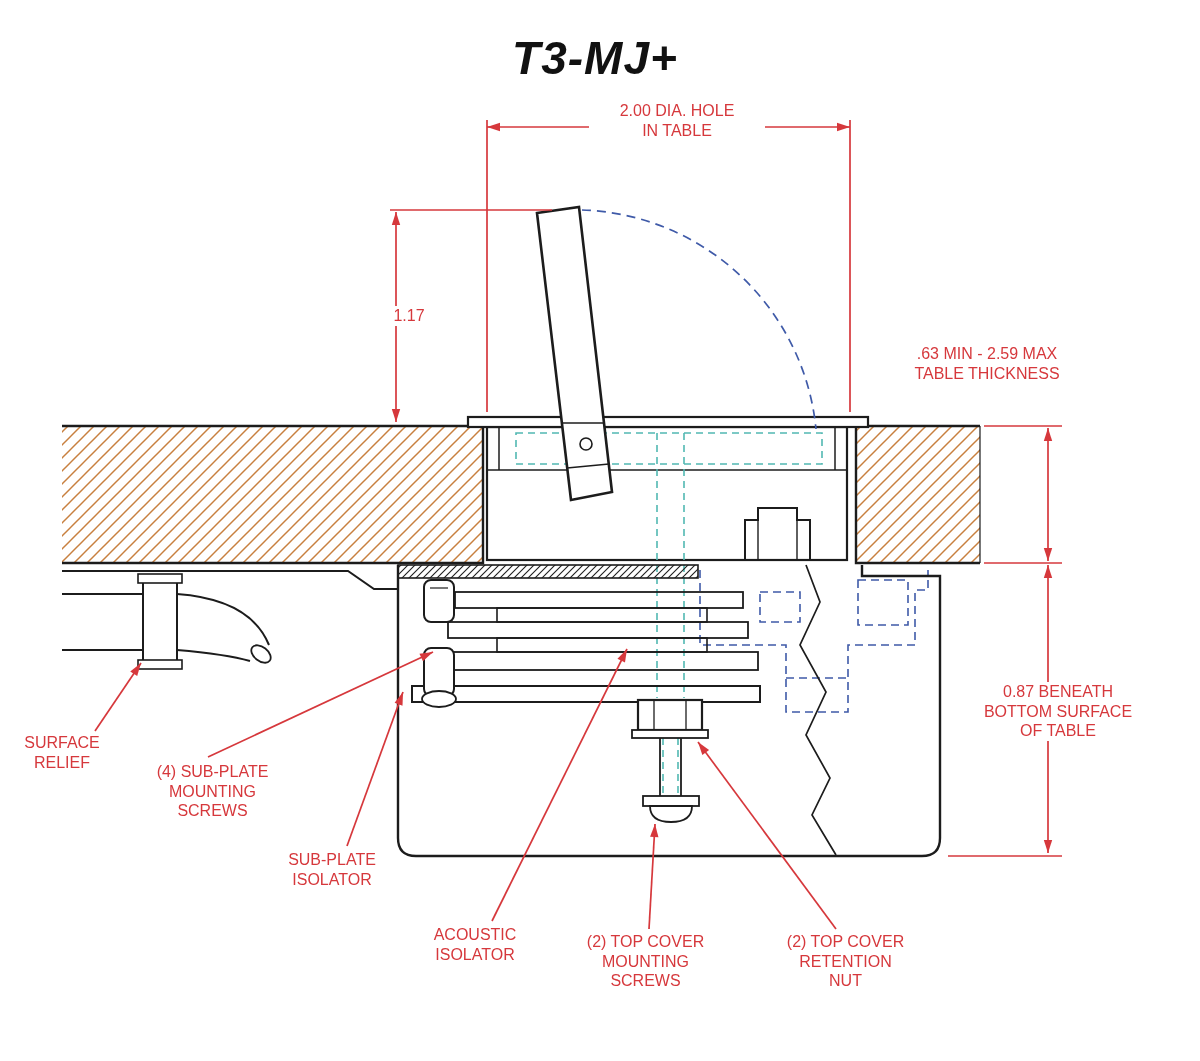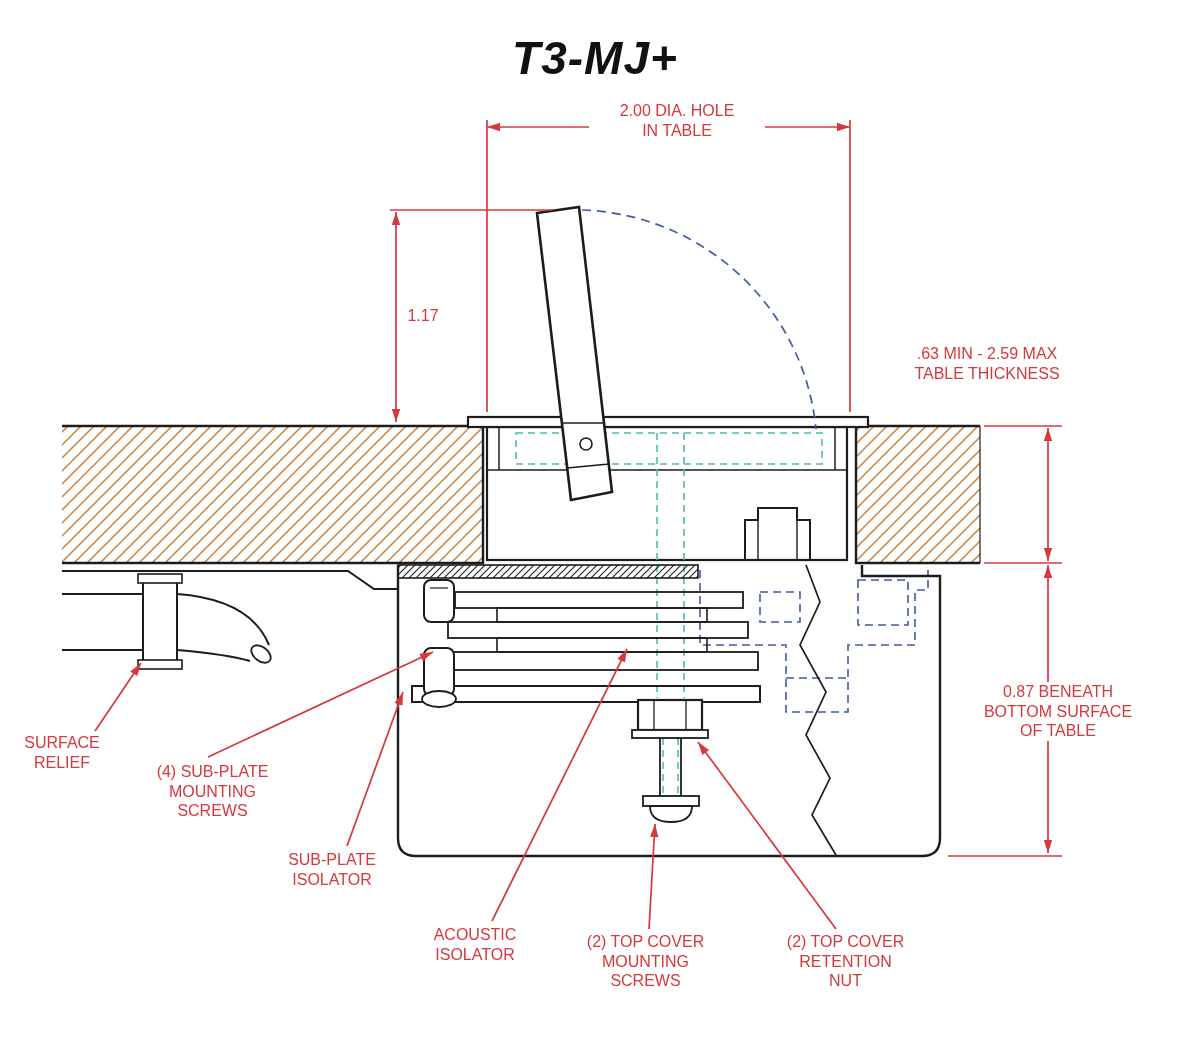--- a/index.html
+++ b/index.html
@@ -141,21 +141,21 @@
       <line x1="649" y1="929" x2="655" y2="824" marker-end="url(#arrowRed)"></line>
       <line x1="836" y1="929" x2="698" y2="742" marker-end="url(#arrowRed)"></line>
     </g>
   </svg>
 
   <div class="lbl title" style="left:395px; top:30px; width:400px;">T3-MJ+</div>
 
   <div class="lbl red bg" style="left:589px; top:101px; width:176px;">2.00 DIA. HOLE
 IN TABLE</div>
 
-  <div class="lbl red bg" style="left:399px; top:306px; width:48px;text-align:center;">1.17</div>
+  <div class="lbl red bg" style="left:385px; top:306px; width:48px;text-align:center;">1.17</div>
 
   <div class="lbl red" style="left:887px; top:344px; width:200px;">.63 MIN - 2.59 MAX
 TABLE THICKNESS</div>
 
   <div class="lbl red bg" style="left:968px; top:682px; width:180px;">0.87 BENEATH
 BOTTOM SURFACE
 OF TABLE</div>
 
   <div class="lbl red" style="left:12px; top:733px; width:100px;">SURFACE
 RELIEF</div>

